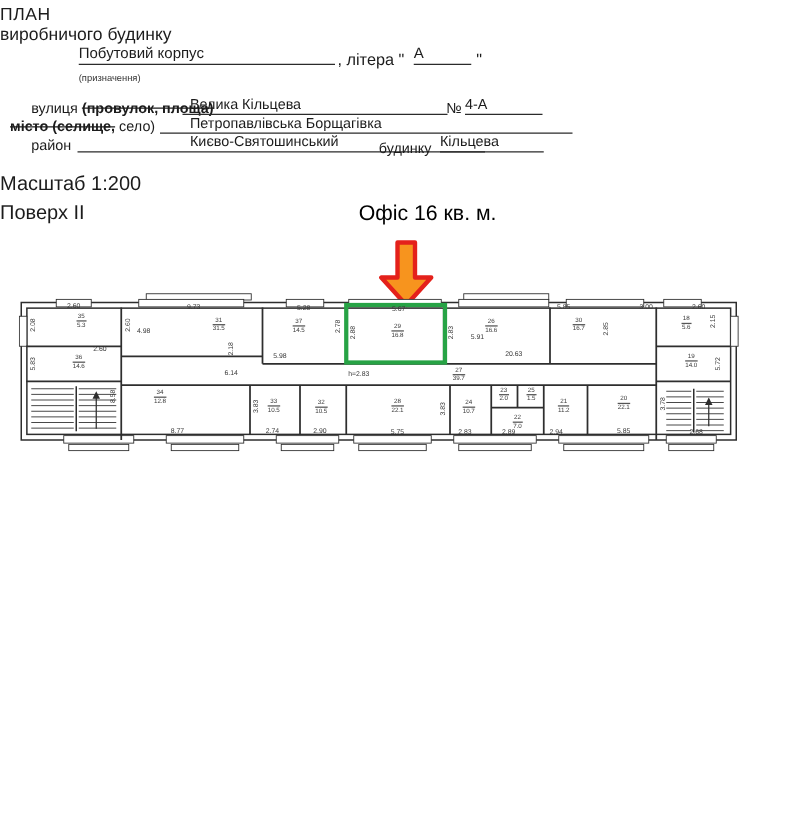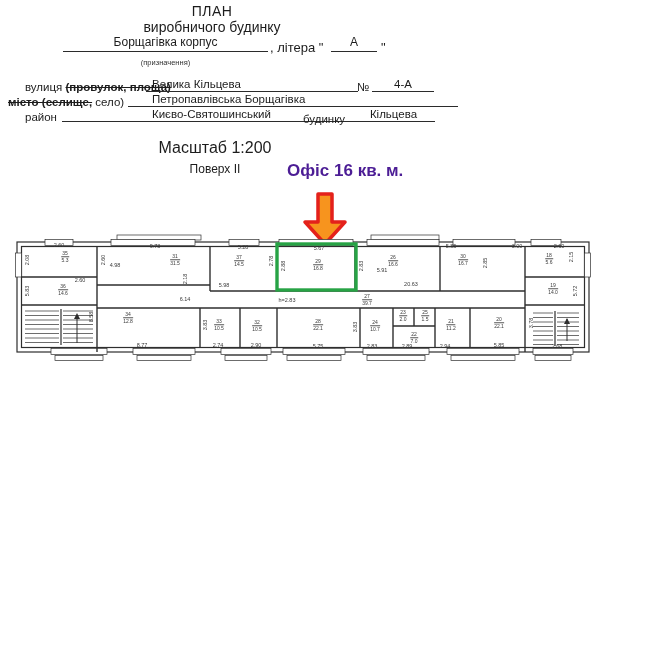--- a/index.html
+++ b/index.html
@@ -1,47 +1,47 @@
 <!DOCTYPE html>
 <html><head>
 <meta charset="utf-8">
 <style>
   html,body{margin:0;padding:0;background:#fff;}
   .page{position:relative;width:648px;height:670px;background:#fff;overflow:hidden;
         font-family:"Liberation Sans",sans-serif;color:#1c1c1c;}
   .abs{position:absolute;}
-  .center{text-align:center;}
+  .center{text-align:left;}
   .title1{font-size:14px;letter-spacing:.5px;}
   .title2{font-size:14px;}
   .strike{text-decoration:line-through;font-weight:bold;}
   .fld{font-size:11.5px;white-space:nowrap;}
   .ul{border-bottom:1px solid #2b2b2b;}
   .ul2{border-bottom:1.4px solid #2b2b2b;}
   .caption{font-size:7.5px;color:#333;}
-  .office{font-size:17px;font-weight:bold;color:#4c1d95;white-space:nowrap;}
+  .office{font-size:17px;font-weight:normal;color:#000000;white-space:nowrap;}
   
   #plan-labels{position:absolute;left:0;top:0;width:100%;height:100%;pointer-events:none;}
   .room-label{position:absolute;transform:translate(-50%,-50%);font-size:5px;line-height:1.25;
               text-align:center;color:#3a3a3a;white-space:nowrap;}
   .room-label .rn{border-bottom:.5px solid #555;padding:0 1px;}
   .dim{position:absolute;transform:translate(-50%,-50%);font-size:5.5px;color:#3a3a3a;white-space:nowrap;}
   .dim.v{transform:translate(-50%,-50%) rotate(-90deg);}
 </style>
 </head>
 <body>
 
 <div class="page">
 
   <div class="abs center" style="left:0;top:3px;width:424px">
     <div class="title1">ПЛАН</div>
     <div class="title2">виробничого будинку</div>
   </div>
 
   <div class="abs ul2 center" style="left:63px;top:35px;width:205px;font-size:12px;padding-bottom:2px">
-    <span>Борщагівка корпус</span>
+    <span>Побутовий корпус</span>
   </div>
   <div class="abs" style="left:270px;top:40px;font-size:13px">, літера "</div>
   <div class="abs ul2 center" style="left:331px;top:35px;width:46px;font-size:12px;padding-bottom:2px">А</div>
   <div class="abs" style="left:381px;top:40px;font-size:13px">"</div>
   <div class="abs center caption" style="left:63px;top:58px;width:205px">(призначення)</div>
 
   <div class="abs fld" style="left:25px;top:81px">
     <span>вулиця</span>
     <span class="strike">(провулок, площа)</span>
   </div>
@@ -54,21 +54,21 @@
     <span>село)</span>
   </div>
   <div class="abs fld ul" style="left:128px;top:93px;width:306px;padding:0 0 1px 24px">Петропавлівська Борщагівка</div>
 
   <div class="abs fld" style="left:25px;top:111px">район</div>
   <div class="abs fld ul" style="left:62px;top:108px;width:236px;padding:0 0 1px 90px">Києво-Святошинський</div>
   <div class="abs fld" style="left:303px;top:113px">будинку</div>
   <div class="abs fld ul center" style="left:352px;top:108px;width:83px;padding-bottom:1px">Кільцева</div>
 
   <div class="abs center" style="left:0;top:139px;width:430px;font-size:16px">Масштаб  1:200</div>
-  <div class="abs center" style="left:0;top:162px;width:430px;font-size:12px">Поверх II</div>
+  <div class="abs center" style="left:0;top:162px;width:430px;font-size:16px">Поверх II</div>
 
   <div class="abs office" style="left:287px;top:161px">Офіс 16 кв. м.</div>
   <svg class="abs" style="left:302px;top:191px" width="46" height="57" viewBox="0 0 46 57">
     <polygon points="16,3 30,3 30,31 43,31 23,53 3,31 16,31" stroke-width="3.5" stroke-linejoin="round" fill="#F7941E"></polygon>
     <polygon points="16,3 30,3 30,31 43,31 23,53 3,31 16,31" fill="none" stroke-width="3.5" stroke-linejoin="round" stroke="#E4211B"></polygon>
   </svg>
 
   <div class="abs" style="left:15px;top:233px;width:578px;height:132px">
     <svg width="578" height="132" viewBox="0 0 578 132">
 

